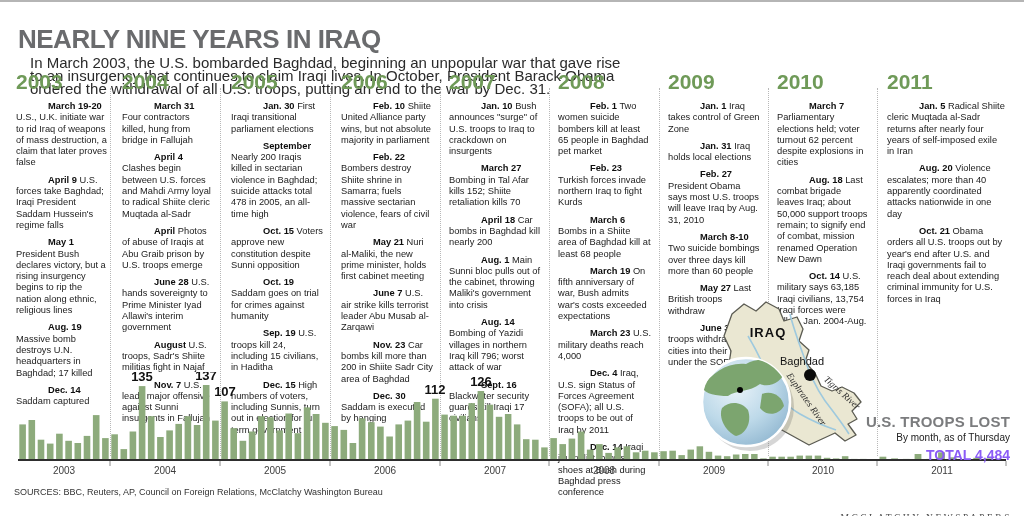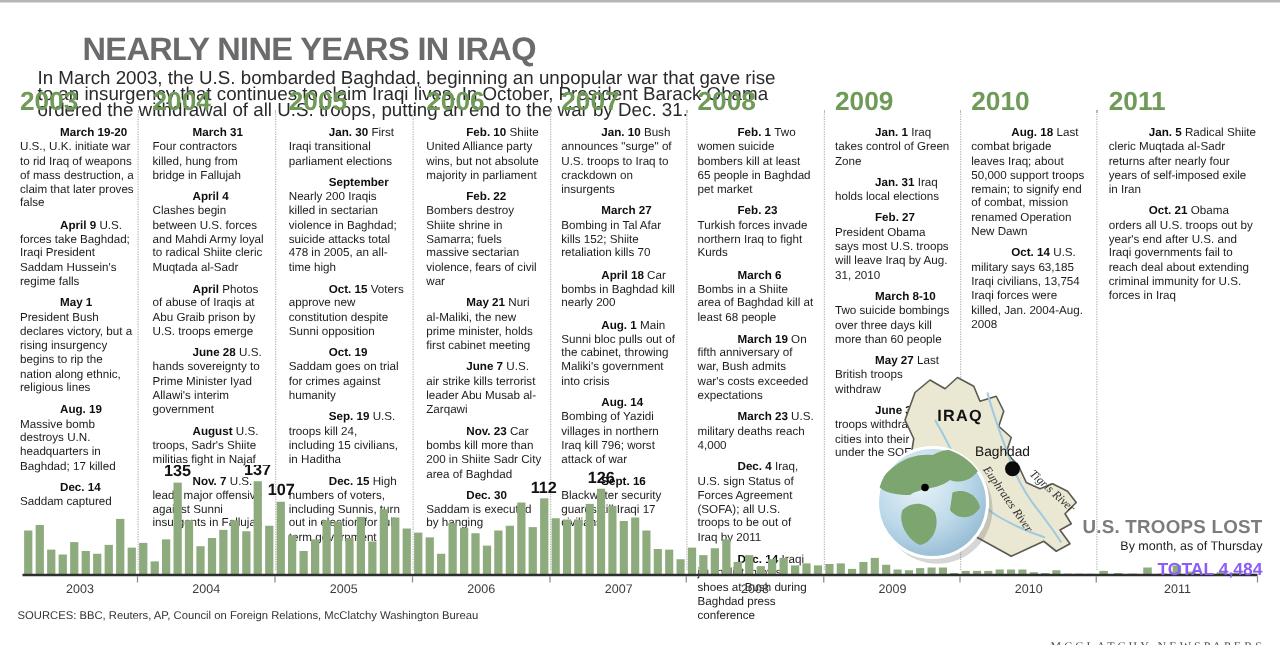--- a/index.html
+++ b/index.html
@@ -3,21 +3,21 @@
 <meta charset="utf-8">
 <style>
   html,body{margin:0;padding:0;}
   body{
     width:1024px;height:516px;position:relative;overflow:hidden;
     background:#ffffff;font-family:"Liberation Sans",sans-serif;
   }
   .top-rule{position:absolute;left:0;top:0;width:1024px;height:2px;background:#b5b5b5;}
   .title{
     position:absolute;left:18px;top:7px;font-size:26px;font-weight:bold;
-    color:#6a6b6d;letter-spacing:-0.5px;margin-left:48px;
+    color:#6a6b6d;letter-spacing:-0.5px;
   }
   .intro{
     position:absolute;left:30px;top:41px;width:600px;
     font-size:15px;line-height:13px;color:#2a2a2a;
   }
   .col{position:absolute;top:70px;}
   .year-h{font-size:21px;font-weight:bold;color:#6f9a58;margin:0 0 7px 0;}
   .ev{margin:0 0 6px 0;font-size:9.3px;line-height:11.3px;color:#1b1b1b;}
   .ev b{color:#0e0e0e;margin-left:32px;}
   .sep{position:absolute;top:88px;height:368px;width:0;border-left:1px dotted #b8b8b8;}
@@ -116,26 +116,28 @@
       <div class="year-h">2009</div>
       <p class="ev"><b>Jan. 1 </b>Iraq takes control of Green Zone</p>
       <p class="ev"><b>Jan. 31 </b>Iraq holds local elections</p>
       <p class="ev"><b>Feb. 27 </b>President Obama says most U.S. troops will leave Iraq by Aug. 31, 2010</p>
       <p class="ev"><b>March 8-10 </b>Two suicide bombings over three days kill more than 60 people</p>
       <p class="ev"><b>May 27 </b>Last British troops withdraw</p>
       <p class="ev"><b>June 30 </b>U.S. troops withdraw from cities into their bases under the SOFA</p>
     </div>
     <div class="col" style="left: 777px; width: 93px;">
       <div class="year-h">2010</div>
+      <p class="ev"><b>March 7 </b>Parliamentary elections held; voter turnout 62 percent despite explosions in cities</p>
       <p class="ev"><b>Aug. 18 </b>Last combat brigade leaves Iraq; about 50,000 support troops remain; to signify end of combat, mission renamed Operation New Dawn</p>
       <p class="ev"><b>Oct. 14 </b>U.S. military says 63,185 Iraqi civilians, 13,754 Iraqi forces were killed, Jan. 2004-Aug. 2008</p>
     </div>
     <div class="col" style="left: 887px; width: 118px;">
       <div class="year-h">2011</div>
       <p class="ev"><b>Jan. 5 </b>Radical Shiite cleric Muqtada al-Sadr returns after nearly four years of self-imposed exile in Iran</p>
+      <p class="ev"><b>Aug. 20 </b>Violence escalates; more than 40 apparently coordinated attacks nationwide in one day</p>
       <p class="ev"><b>Oct. 21 </b>Obama orders all U.S. troops out by year's end after U.S. and Iraqi governments fail to reach deal about extending criminal immunity for U.S. forces in Iraq</p>
     </div>
   </div>
 
 <svg id="map-svg" width="248" height="168" viewBox="0 0 248 168">
   <defs>
     <radialGradient id="water" cx="38%" cy="32%" r="78%">
       <stop offset="0%" stop-color="#eaf3f9"></stop>
       <stop offset="55%" stop-color="#bdd9e9"></stop>
       <stop offset="100%" stop-color="#8db4ce"></stop>

